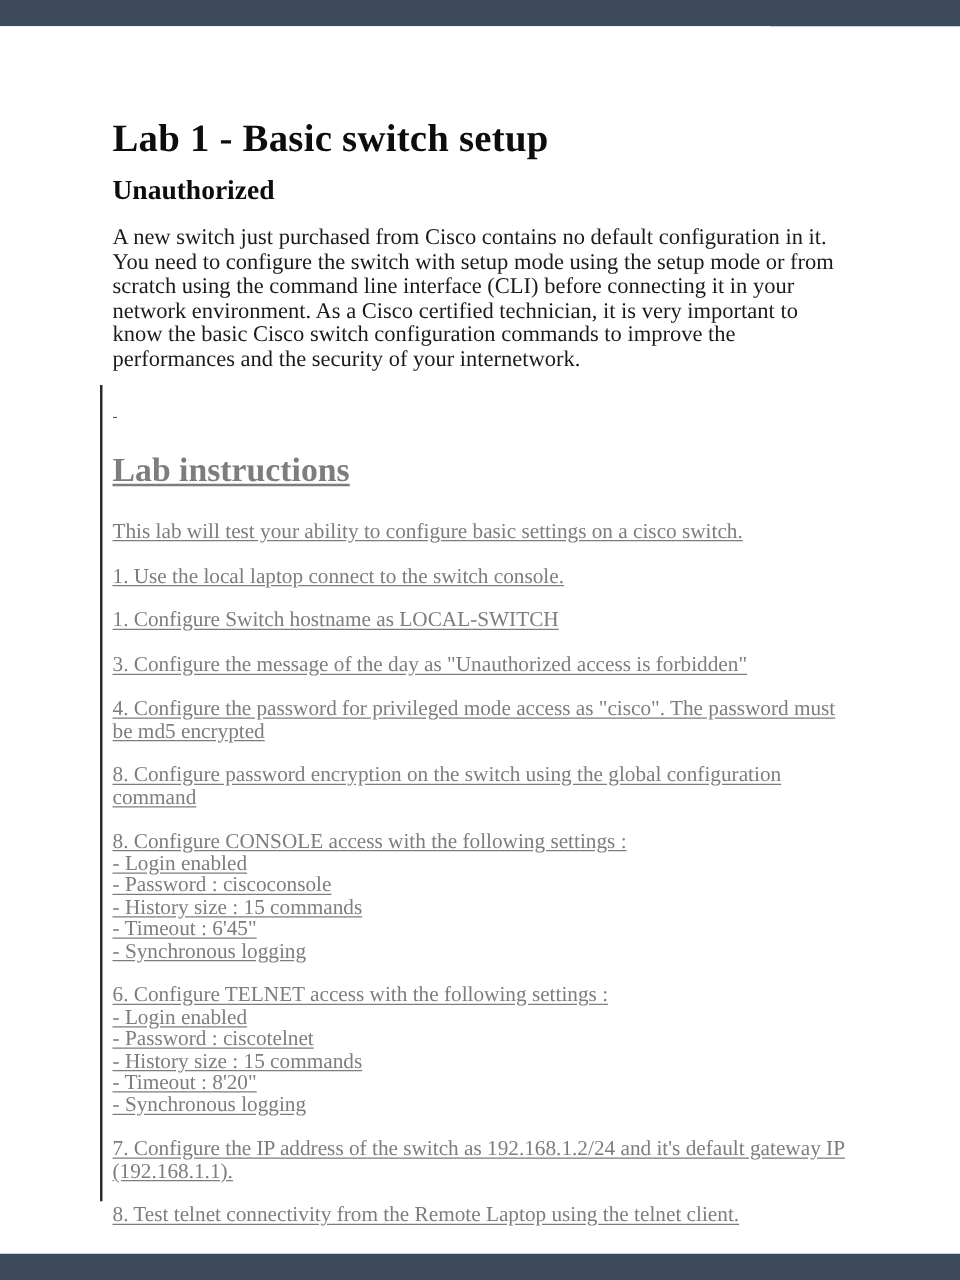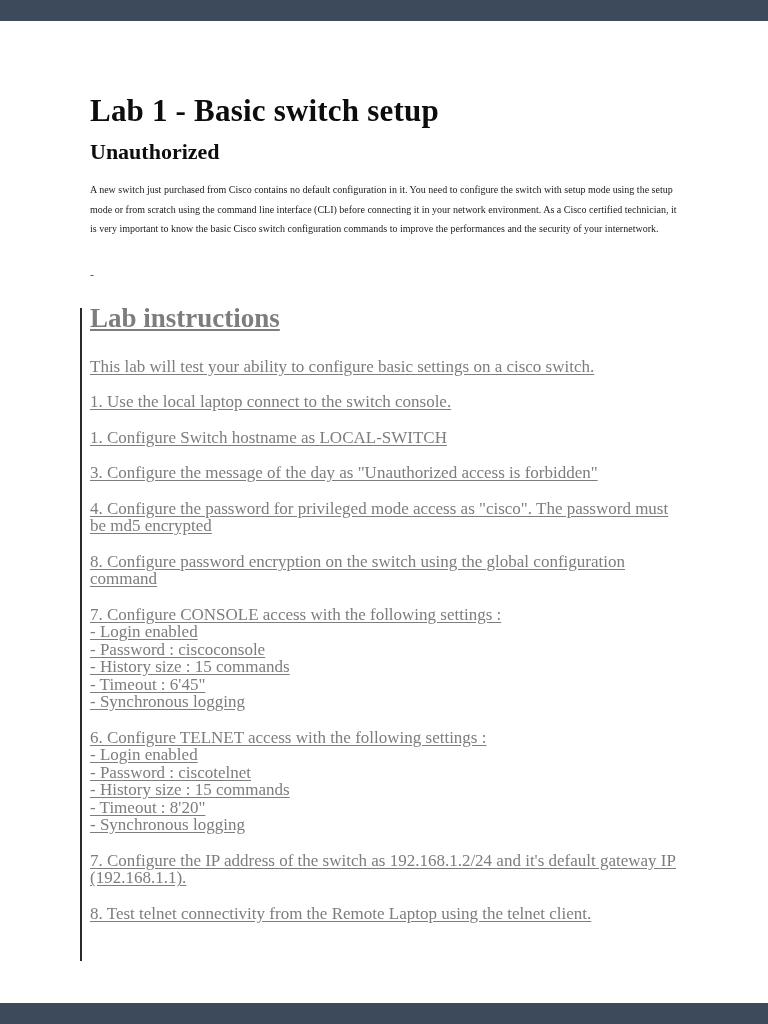--- a/index.html
+++ b/index.html
@@ -42,21 +42,21 @@
     margin: 0;
     letter-spacing: 0.2px;
   }
   .intro-heading {
     font-size: 22px;
     font-weight: bold;
     color: #0d0d0d;
     margin: 10px 0 0 0;
   }
   .intro-paragraph {
-    font-size: 10px;
+    font-size: 18px;
     line-height: 19.5px;
     color: #1a1a1a;
     margin: 15px 0 0 0;
   }
   .stray-dash {
     margin-top: 30px;
     font-size: 12px;
     color: #555555;
     line-height: 12px;
   }
@@ -115,21 +115,21 @@
         <div class="instr">
           <div class="instr-line">3. Configure the message of the day as "Unauthorized access is forbidden"</div>
         </div>
         <div class="instr">
           <div class="instr-line">4. Configure the password for privileged mode access as "cisco". The password must be md5 encrypted</div>
         </div>
         <div class="instr">
           <div class="instr-line">8. Configure password encryption on the switch using the global configuration command</div>
         </div>
         <div class="instr">
-          <div class="instr-line">7. Configure CONSOLE access with the following settings :</div>
+          <div class="instr-line">8. Configure CONSOLE access with the following settings :</div>
           <div class="instr-line">- Login enabled</div>
           <div class="instr-line">- Password : ciscoconsole</div>
           <div class="instr-line">- History size : 15 commands</div>
           <div class="instr-line">- Timeout : 6'45"</div>
           <div class="instr-line">- Synchronous logging</div>
         </div>
         <div class="instr">
           <div class="instr-line">6. Configure TELNET access with the following settings :</div>
           <div class="instr-line">- Login enabled</div>
           <div class="instr-line">- Password : ciscotelnet</div>

